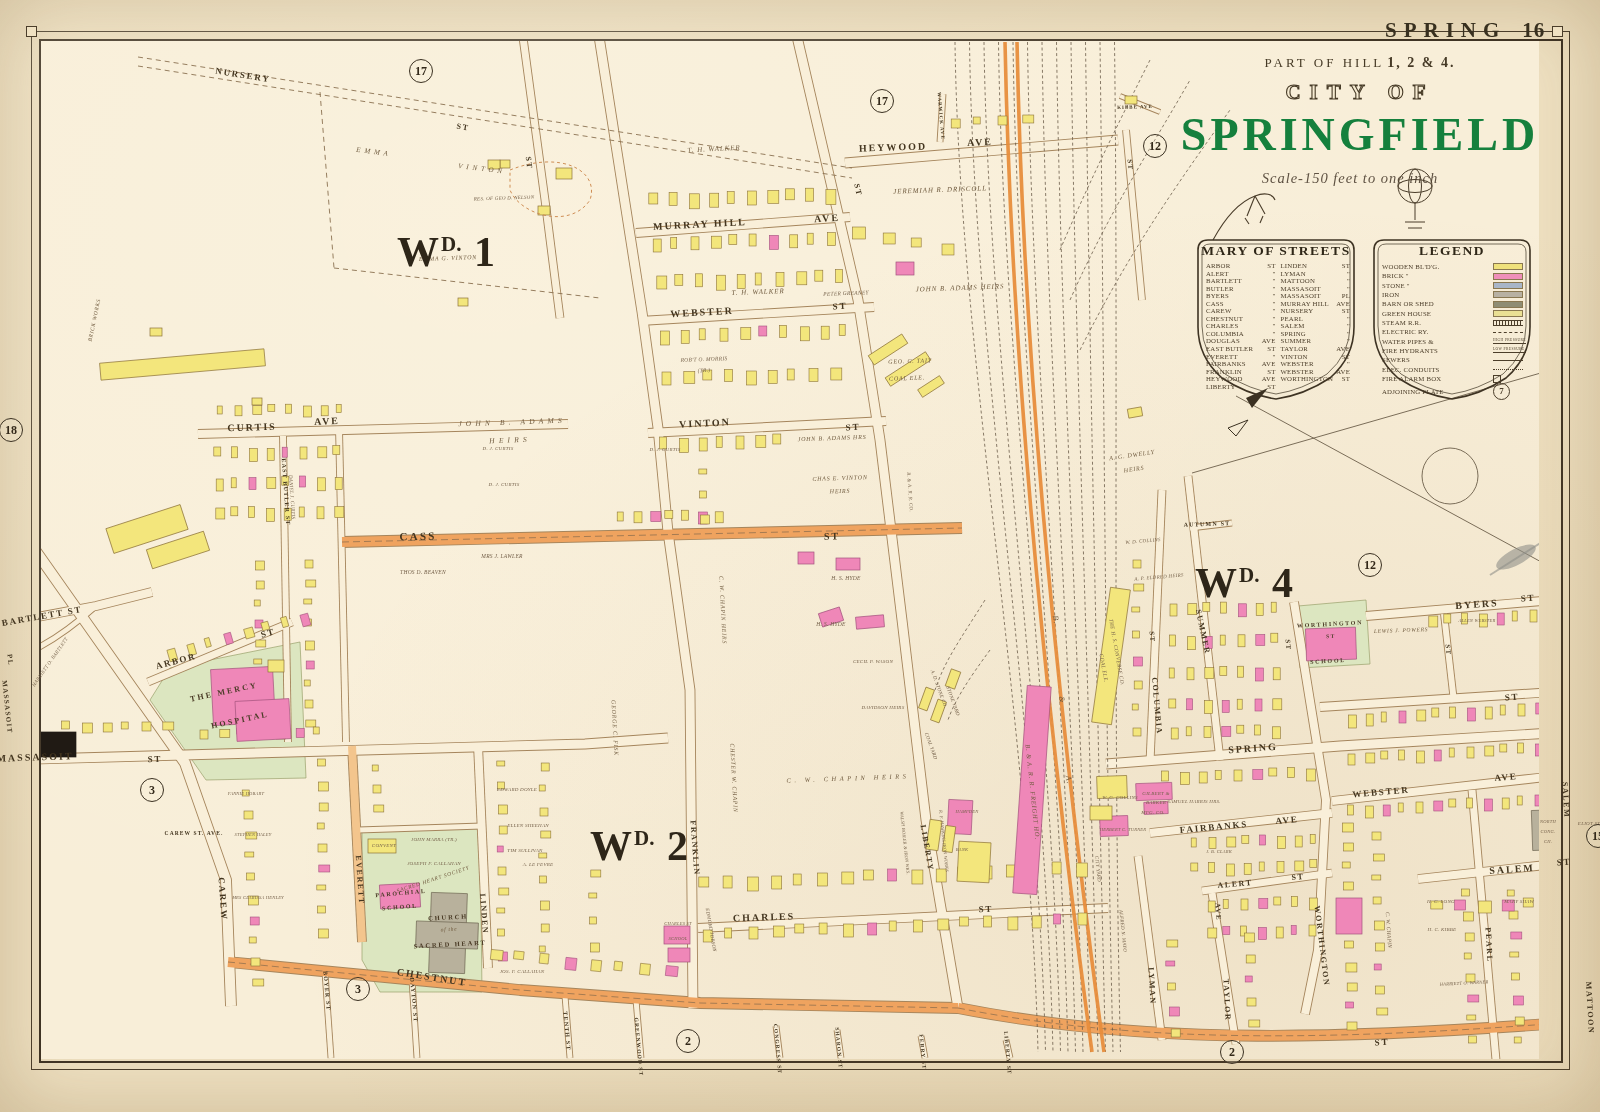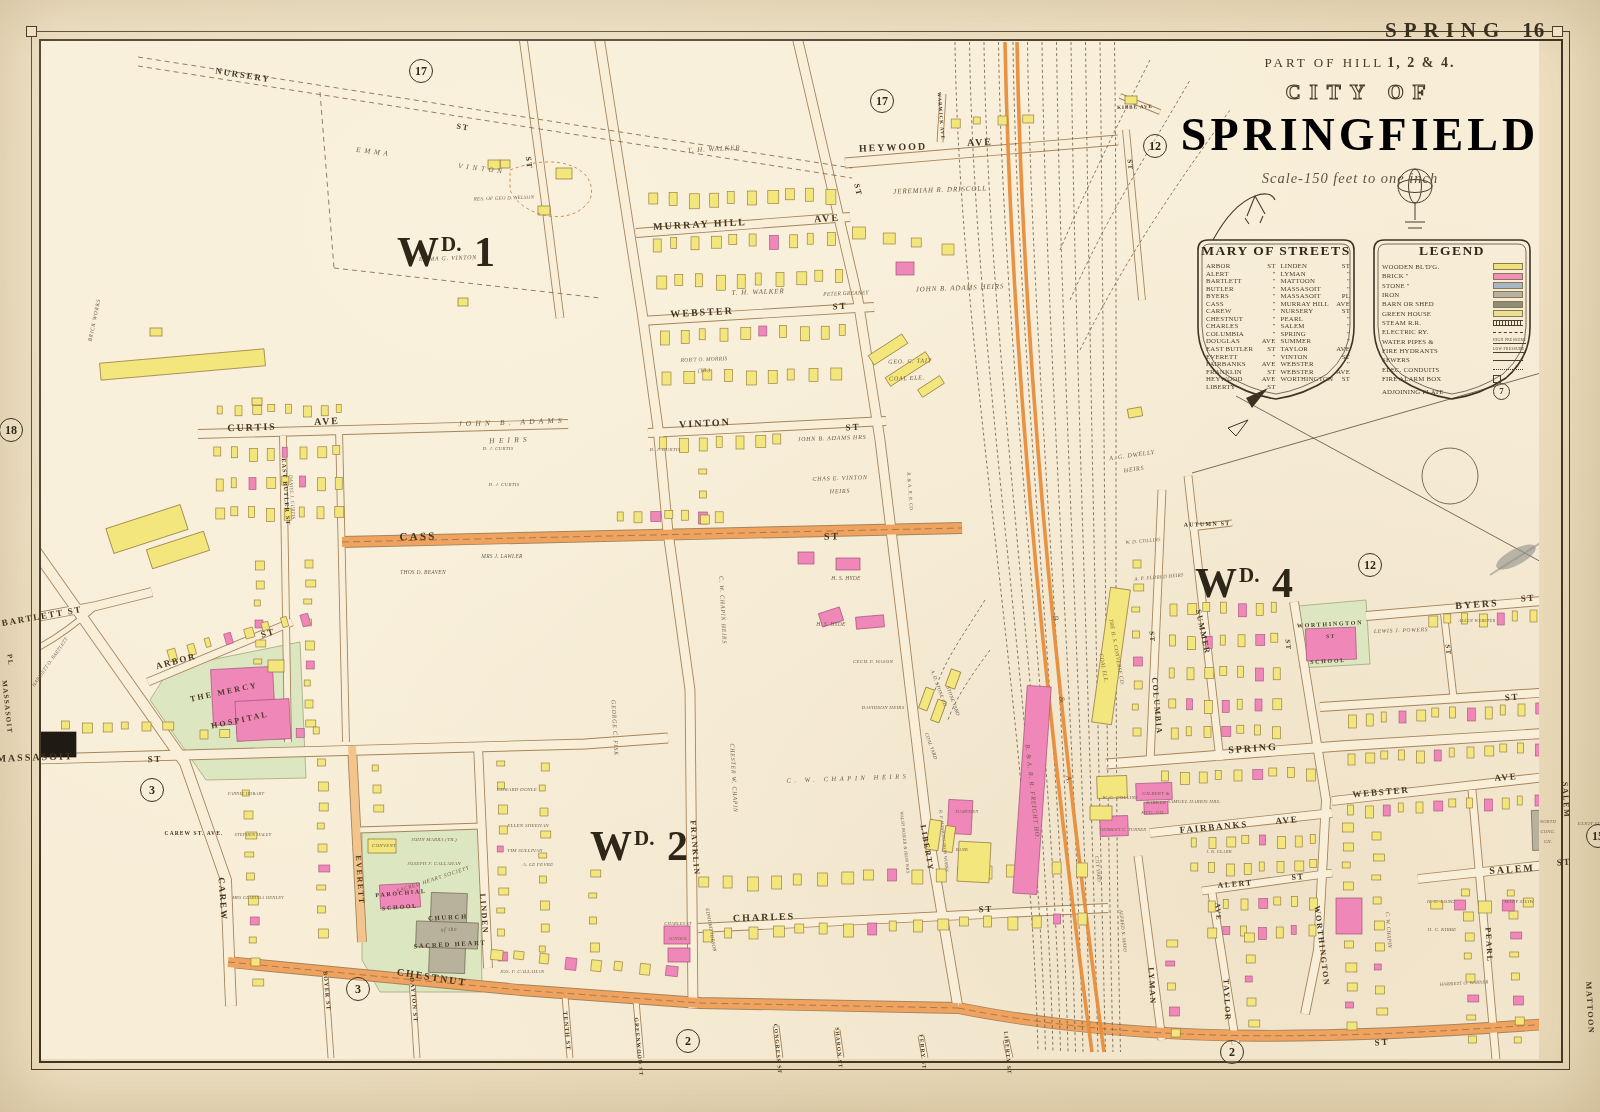--- a/index.html
+++ b/index.html
@@ -28,21 +28,21 @@
   .circ{position:absolute;z-index:3;width:22px;height:22px;border:1.4px solid #3b3122;border-radius:50%;
         display:flex;align-items:center;justify-content:center;font-size:12px;font-weight:600;color:#33291a;
         transform:translate(-50%,-50%);background:rgba(248,238,216,.25);}
   .plate{position:absolute;left:1385px;top:18px;z-index:5;font-size:21px;font-weight:600;color:#38301f;letter-spacing:7px;}
   .plate .pnum{margin-left:16px;letter-spacing:1px;}
   .titleblock{position:absolute;z-index:4;text-align:center;color:#3a3020;}
   .t-part{left:1215px;top:55px;width:290px;font-size:13px;letter-spacing:3px;color:#463a26;}
   .t-part b{font-size:14px;letter-spacing:2px;margin-left:3px;}
   .t-cityof{left:1245px;top:80px;width:230px;font-size:21px;letter-spacing:9px;color:#f6ebd2;
             -webkit-text-stroke:1.1px #463a26;font-weight:700;}
-  .t-city{left:1180px;top:108px;width:360px;font-size:46px;letter-spacing:4px;color:#000000;font-weight:600;}
+  .t-city{left:1180px;top:108px;width:360px;font-size:46px;letter-spacing:4px;color:#15803d;font-weight:600;}
   .t-scale{left:1205px;top:170px;width:290px;font-size:14.5px;font-style:italic;color:#5f5243;letter-spacing:1px;}
   .panel{position:absolute;z-index:4;width:172px;height:172px;}
   .panel svg{position:absolute;inset:0;}
   .p-title{position:absolute;top:11px;width:100%;text-align:center;font-weight:700;font-size:13.5px;letter-spacing:1.5px;color:#2f2718;}
   .p-body{position:absolute;top:30px;left:16px;right:12px;bottom:16px;font-size:6.8px;color:#4c3e2a;}
   .scols{display:flex;gap:5px;}
   .scol{flex:1;}
   .srow{display:flex;justify-content:space-between;line-height:7.55px;letter-spacing:.2px;}
   .lrow{display:flex;align-items:center;line-height:9.35px;}
   .lrow .ll{flex:1;letter-spacing:.2px;}

